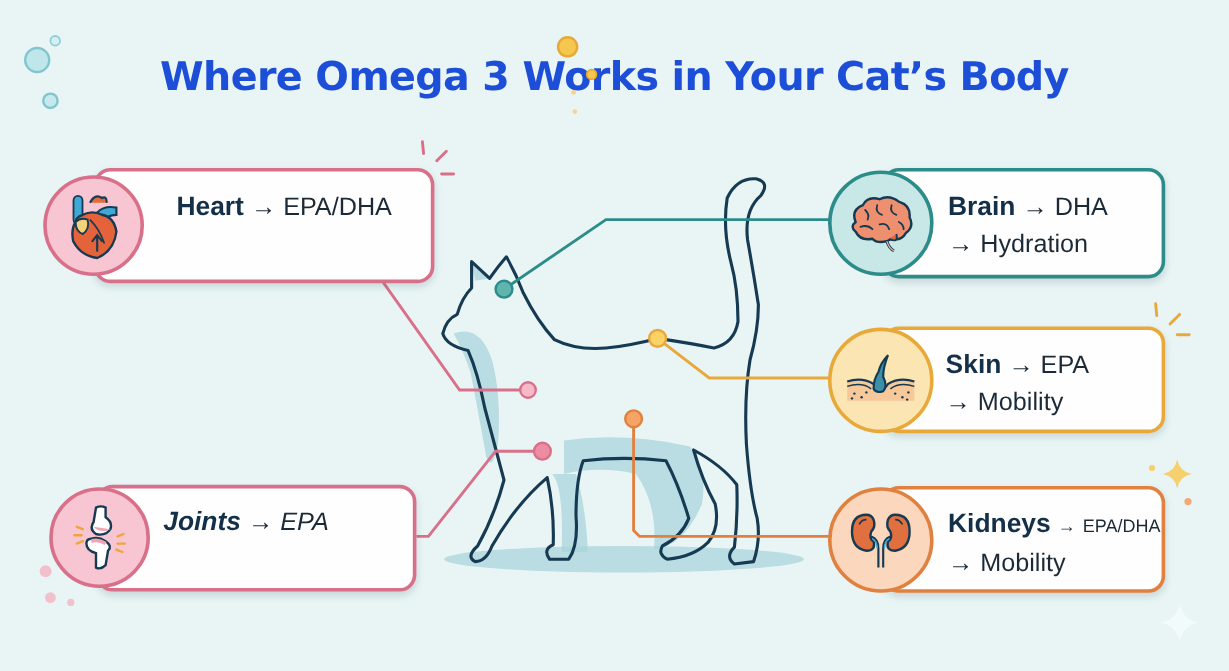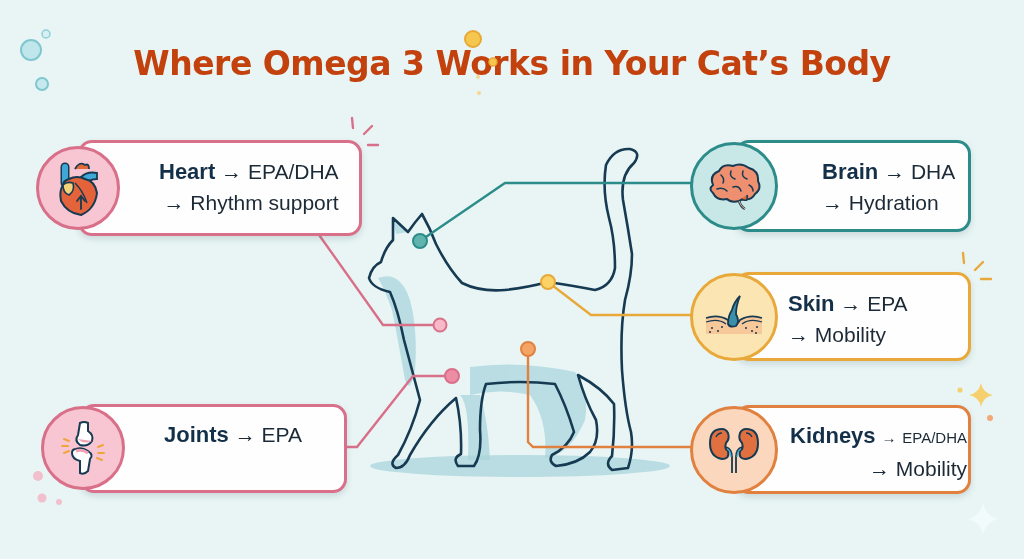--- a/index.html
+++ b/index.html
@@ -1,18 +1,18 @@
 <!DOCTYPE html>
 <html><head>
 <meta charset="utf-8">
 <style>
   html, body { margin:0; padding:0; }
   body { width:1024px; height:559px; overflow:hidden; background:#e9f5f5; font-family:"Liberation Sans", sans-serif; position:relative; }
   #stage { position:absolute; left:0; top:0; width:1024px; height:559px; }
-  .title { position:absolute; left:0; top:44px; width:1024px; text-align:center; font-family:"DejaVu Sans", sans-serif; font-weight:bold; font-size:33px; color:#c2410c; letter-spacing:-0.5px; }
+  .title { position:absolute; left:0; top:44px; width:1024px; text-align:center; font-family:"DejaVu Sans", sans-serif; font-weight:bold; font-size:33px; color:#1d4ed8; letter-spacing:-0.5px; }
   svg.lines { position:absolute; left:0; top:0; }
   .card { position:absolute; background:#fffefe; border:3px solid; border-radius:14px; box-shadow:0 3px 6px rgba(60,90,100,0.18); box-sizing:border-box; }
   .circle { position:absolute; border-radius:50%; border:3px solid; box-sizing:border-box; display:flex; align-items:center; justify-content:center; }
   .txt { position:absolute; color:#1b2a36; font-size:21px; line-height:31px; white-space:nowrap; }
   .txt b { font-weight:bold; color:#143049; font-size:22px; }
   .txt .small { font-size:15px; }
 </style>
 </head>
 <body>
 
@@ -145,64 +145,63 @@
       <path d="M12 8 L12 24" stroke="#163a52" stroke-width="9" stroke-linecap="round"></path>
       <path d="M12 8 L12 24" stroke="#3fa8d6" stroke-width="6" stroke-linecap="round"></path>
       <path d="M22 10 Q26 2 32 6 Q36 4 36 10" fill="#e46a3a" stroke="#163a52" stroke-width="1.8"></path>
       <path d="M28 18 Q34 12 44 14 L44 20 Q36 20 32 26 Z" fill="#3fa8d6" stroke="#163a52" stroke-width="1.8"></path>
       <path d="M10 26 Q6 32 8 42 Q14 54 28 56 Q42 50 44 34 Q42 22 32 20 Q24 16 16 20 Q10 22 10 26 Z" fill="#e4633a" stroke="#163a52" stroke-width="2"></path>
       <path d="M10 26 Q14 22 20 24 Q22 32 16 36 Q10 34 10 26 Z" fill="#f4d27a" stroke="#163a52" stroke-width="1.6"></path>
       <path d="M28 50 L28 38 M24 42 L28 37 L32 42" stroke="#163a52" stroke-width="1.8" fill="none" stroke-linecap="round"></path>
       <path d="M22 24 Q30 32 34 44" stroke="#163a52" stroke-width="1.4" fill="none"></path>
     </svg>
   </div>
-  <div class="txt" style="left:159px; top:156px;text-align:right;">
+  <div class="txt" style="left:147px; top:156px;">
     <div><b>Heart</b> <span>→</span> <span>EPA/DHA</span></div>
-    <div><span>→</span> <span>Rhythm support</span></div>
   </div>
 
   <div class="card" style="left:80px; top:404px; width:267px; height:89px; border-color:#d9708a;"></div>
   <div class="circle" style="left:41px; top:406px; width:84px; height:84px; background:#f7c6d2; border-color:#d9708a;">
     <svg width="50" height="58" viewBox="0 0 50 58">
       <path d="M22 4 Q26 2 30 4 L30 12 Q36 16 34 22 Q30 28 22 26 Q16 22 20 16 Z" fill="#fff" stroke="#163a52" stroke-width="2"></path>
       <path d="M20 20 Q26 26 34 22" fill="#f3a3b6" stroke="none"></path>
       <path d="M18 30 Q24 28 30 32 Q36 36 32 40 L30 52 Q26 56 22 54 L22 42 Q14 40 14 34 Q14 30 18 30 Z" fill="#fff" stroke="#163a52" stroke-width="2"></path>
       <path d="M18 32 Q24 30 30 34" fill="none" stroke="#f3a3b6" stroke-width="3"></path>
       <g stroke="#f0a53c" stroke-width="2" stroke-linecap="round">
         <line x1="6" y1="20" x2="11" y2="22"></line>
           <line x1="4" y1="27" x2="10" y2="27"></line>
           <line x1="6" y1="34" x2="11" y2="32"></line>
         <line x1="40" y1="28" x2="45" y2="26"></line>
           <line x1="40" y1="34" x2="46" y2="34"></line>
           <line x1="39" y1="39" x2="44" y2="41"></line>
       </g>
     </svg>
   </div>
-  <div class="txt" style="left:164px; top:419px;">
+  <div class="txt" style="left:136px; top:419px;font-style:italic;">
     <div><b>Joints</b> <span>→</span> <span>EPA</span></div>
   </div>
 
   <div class="card" style="left:735px; top:140px; width:236px; height:92px; border-color:#2c8c8a;"></div>
   <div class="circle" style="left:690px; top:142px; width:88px; height:88px; background:#c8e8e7; border-color:#2c8c8a;">
     <svg width="58" height="50" viewBox="0 0 58 50">
       <path d="M8 24 Q4 14 14 10 Q18 2 28 5 Q36 1 44 7 Q54 10 53 20 Q57 28 50 33 Q46 40 38 38 L34 40 Q26 42 22 38 Q12 40 8 32 Q3 28 8 24 Z" fill="#ee9070" stroke="#163a52" stroke-width="2"></path>
       <path d="M36 38 Q44 42 42 34" fill="#d9683e" stroke="#163a52" stroke-width="1.6"></path>
       <path d="M34 40 Q36 46 40 48" fill="none" stroke="#163a52" stroke-width="2.4"></path>
       <path d="M34 40 Q36 46 40 48" fill="none" stroke="#f2b08c" stroke-width="1"></path>
       <g fill="none" stroke="#163a52" stroke-width="1.5" stroke-linecap="round">
         <path d="M16 14 Q20 18 18 22"></path>
           <path d="M26 10 Q24 16 30 18"></path>
           <path d="M38 10 Q36 16 42 18"></path>
         <path d="M12 28 Q18 26 22 30"></path>
           <path d="M28 26 Q34 24 36 30"></path>
           <path d="M44 24 Q48 26 48 30"></path>
       </g>
     </svg>
   </div>
-  <div class="txt" style="left:790px; top:156px;margin-left:32px;">
+  <div class="txt" style="left:790px; top:156px;">
     <div><b>Brain</b> <span>→</span> <span>DHA</span></div>
     <div><span>→</span> <span>Hydration</span></div>
   </div>
 
   <div class="card" style="left:735px; top:272px; width:236px; height:89px; border-color:#e8a93a;"></div>
   <div class="circle" style="left:690px; top:273px; width:88px; height:88px; background:#fbe6b3; border-color:#e8a93a;">
     <svg width="60" height="46" viewBox="0 0 60 46">
       <path d="M2 24 Q14 20 24 26 Q30 36 36 26 Q46 20 58 24 L58 40 L2 40 Z" fill="#f6c89a"></path>
       <path d="M2 24 Q14 20 24 26 Q30 36 36 26 Q46 20 58 24" fill="none" stroke="#163a52" stroke-width="1.8"></path>
       <path d="M2 28 Q14 24 22 30" fill="none" stroke="#163a52" stroke-width="1.2"></path>
@@ -231,18 +230,18 @@
       <path d="M16 4 Q4 4 4 18 Q4 32 16 34 Q24 34 22 26 Q18 24 20 18 Q24 14 22 8 Q20 4 16 4 Z" fill="#e0703f" stroke="#163a52" stroke-width="2"></path>
       <path d="M40 4 Q52 4 52 18 Q52 32 40 34 Q32 34 34 26 Q38 24 36 18 Q32 14 34 8 Q36 4 40 4 Z" fill="#e0703f" stroke="#163a52" stroke-width="2"></path>
       <path d="M10 12 Q12 8 16 8" fill="none" stroke="#163a52" stroke-width="1.4"></path>
       <path d="M46 12 Q44 8 40 8" fill="none" stroke="#163a52" stroke-width="1.4"></path>
       <path d="M20 22 Q26 24 26 32 L26 48" fill="none" stroke="#163a52" stroke-width="1.8"></path>
       <path d="M36 22 Q30 24 30 32 L30 48" fill="none" stroke="#163a52" stroke-width="1.8"></path>
       <path d="M21 24 Q25 26 25 32" fill="none" stroke="#3fa8d6" stroke-width="1.2"></path>
       <path d="M35 24 Q31 26 31 32" fill="none" stroke="#3fa8d6" stroke-width="1.2"></path>
     </svg>
   </div>
-  <div class="txt" style="left:790px; top:420px;text-align:right;">
+  <div class="txt" style="left:790px; top:420px;">
     <div><b>Kidneys</b> <span class="small">→</span> <span class="small">EPA/DHA</span></div>
     <div><span>→</span> <span>Mobility</span></div>
   </div>
 
 </div>
 
 </body></html>

